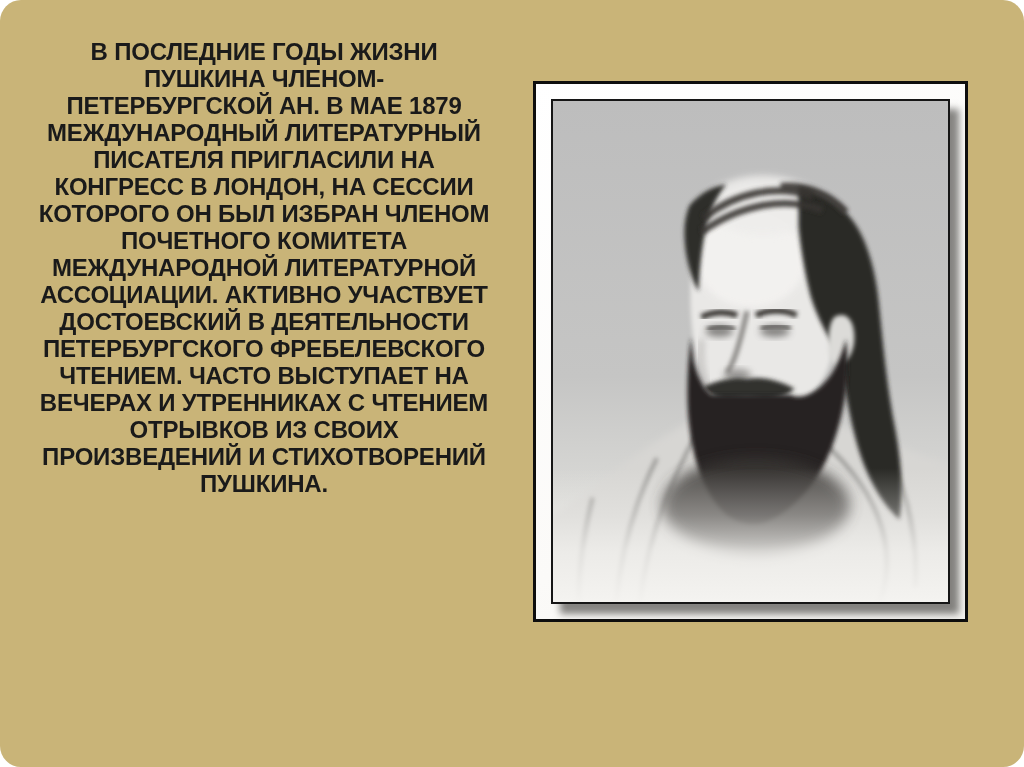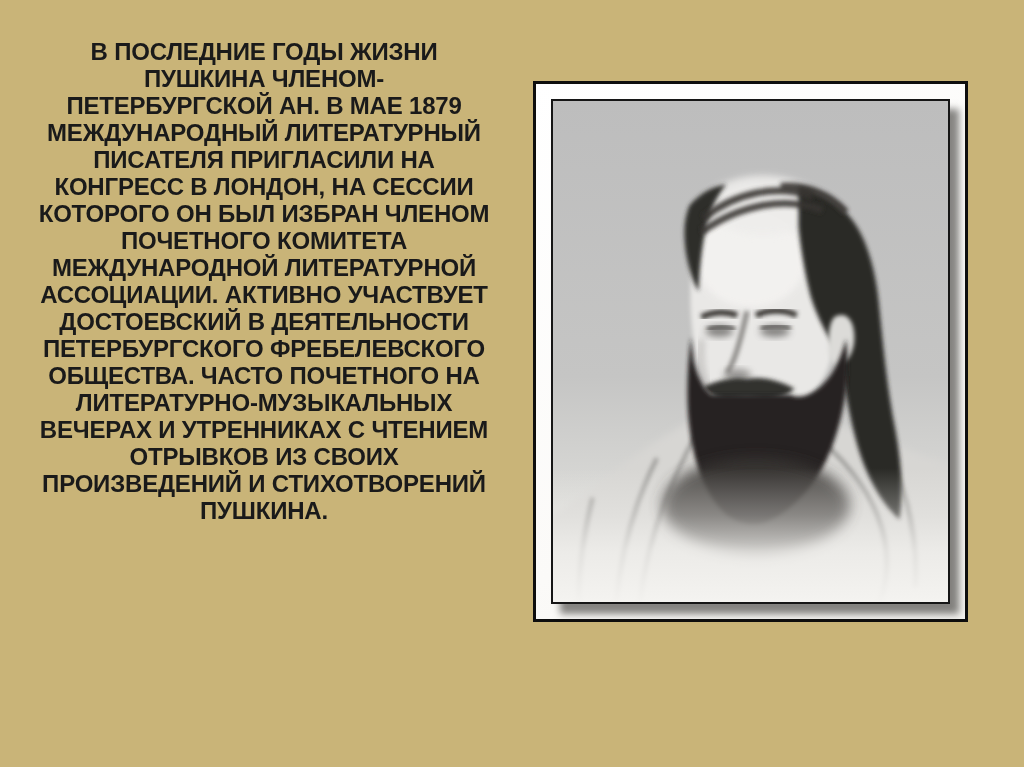--- a/index.html
+++ b/index.html
@@ -8,20 +8,21 @@
     overflow: hidden;
     font-family: "Liberation Sans", sans-serif;
     position: relative;
   }
   .slide {
     position: absolute; inset: 0;
     background:
       radial-gradient(115% 95% at 40% 62%,
         #f2e9c2 0%, #ead faa 0%, #efe4b8 28%, #e3d5a4 52%, #d3c08b 78%, #c7b276 100%);
     background-color: #c9b478;
+    border-radius: 21px;
   }
   .body-text {
     position: absolute;
     left: 8px; top: 38px; width: 512px;
     text-align: center;
     font-weight: 700;
     font-size: 24px;
     line-height: 27px;
     letter-spacing: -0.2px;
     color: #1a1a1a;
@@ -58,22 +59,21 @@
     <div class="line">ПЕТЕРБУРГСКОЙ АН. В МАЕ 1879</div>
     <div class="line">МЕЖДУНАРОДНЫЙ ЛИТЕРАТУРНЫЙ</div>
     <div class="line">ПИСАТЕЛЯ ПРИГЛАСИЛИ НА</div>
     <div class="line">КОНГРЕСС В ЛОНДОН, НА СЕССИИ</div>
     <div class="line">КОТОРОГО ОН БЫЛ ИЗБРАН ЧЛЕНОМ</div>
     <div class="line">ПОЧЕТНОГО КОМИТЕТА</div>
     <div class="line">МЕЖДУНАРОДНОЙ ЛИТЕРАТУРНОЙ</div>
     <div class="line">АССОЦИАЦИИ. АКТИВНО УЧАСТВУЕТ</div>
     <div class="line">ДОСТОЕВСКИЙ В ДЕЯТЕЛЬНОСТИ</div>
     <div class="line">ПЕТЕРБУРГСКОГО ФРЕБЕЛЕВСКОГО</div>
-    <div class="line">ОБЩЕСТВА. ЧАСТО ПОЧЕТНОГО НА</div>
-    <div class="line">ЛИТЕРАТУРНО-МУЗЫКАЛЬНЫХ</div>
+    <div class="line">ЧТЕНИЕМ. ЧАСТО ВЫСТУПАЕТ НА</div>
     <div class="line">ВЕЧЕРАХ И УТРЕННИКАХ С ЧТЕНИЕМ</div>
     <div class="line">ОТРЫВКОВ ИЗ СВОИХ</div>
     <div class="line">ПРОИЗВЕДЕНИЙ И СТИХОТВОРЕНИЙ</div>
     <div class="line">ПУШКИНА.</div>
   </div>
 
   <div class="portrait-frame">
     <div class="portrait-photo">
       <svg viewBox="0 0 399 505" xmlns="http://www.w3.org/2000/svg" preserveAspectRatio="none">
         <defs>

